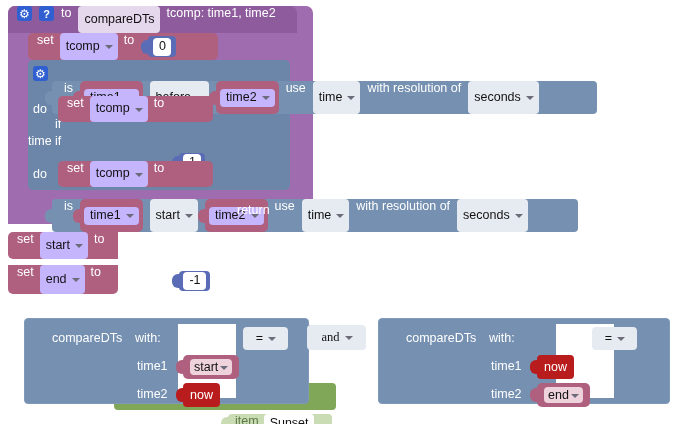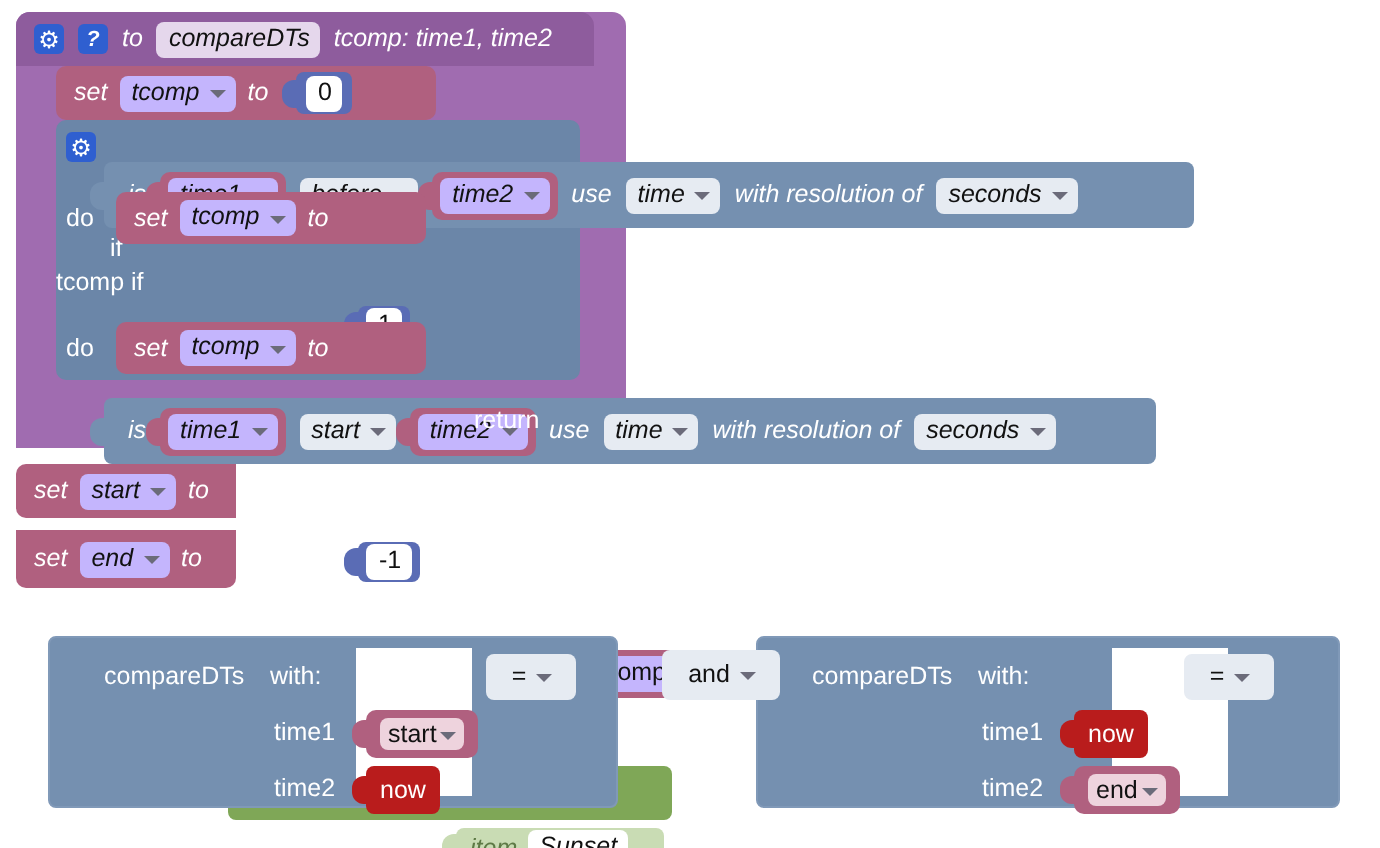--- a/index.html
+++ b/index.html
@@ -2,21 +2,21 @@
 <html><head>
 <meta charset="utf-8">
 <style>
   html,body{margin:0;padding:0;background:#ffffff;}
   body{width:690px;height:424px;position:relative;overflow:hidden;
        font-family:"Liberation Sans","DejaVu Sans",sans-serif;
        -webkit-font-smoothing:antialiased;}
 
   
   .blk{position:absolute;box-sizing:border-box;}
-  .row{display:flex;align-items:center;font-style:italic;}
+  .row{display:flex;}
 
   
   .c-proc   {background:#a06cb0;}          
   .c-proc-d {background:#8e5c9d;}
   .c-var    {background:#b0607f;}          
   .c-varval {background:#b0607f;}
   .c-ctrl   {background:#6b86a8;}          
   .c-ctrl-l {background:#7590b0;}
   .c-num    {background:#5a6cb5;}          
   .c-green  {background:#7fa757;}          
@@ -84,21 +84,21 @@
   #setend{left:8px;top:265px;width:110px;height:29px;border-radius:0 0 5px 5px;padding-left:9px;gap:6px;}
   #andinner1{left:24px;top:318px;width:285px;height:86px;border-radius:4px;
              border:1px solid #8099b8;}
   #andinner2{left:378px;top:318px;width:292px;height:86px;border-radius:4px;
              border:1px solid #8099b8;}
   .callwhite{position:absolute;background:#ffffff;}
   #cw1{left:178px;top:324px;width:58px;height:74px;}
   #cw2{left:556px;top:324px;width:58px;height:74px;}
 
   #eq1{left:243px;top:327px;width:34px;height:20px;}
-  #andop{left:331px;top:325px;width:48px;height:22px;}
+  #andop{left:307px;top:325px;width:48px;height:22px;font-family:Liberation Serif, serif;}
   #eq2{left:592px;top:327px;width:34px;height:20px;}
 
   .calllbl{position:absolute;color:#ffffff;font-size:12.5px;}
   .argchip{position:absolute;border-radius:5px;height:24px;
            display:flex;align-items:center;justify-content:center;padding:0 7px;
            font-size:12.5px;}
   .chip-var{background:#b0607f;color:#fff;}
   .chip-var .inner{background:#eed3dd;color:#111;border-radius:4px;padding:1px 4px;
                    display:inline-flex;align-items:center;}
   .chip-now{background:#b91c1c;color:#fff;border-radius:4px;}
@@ -125,21 +125,21 @@
   <span class="cap">to</span>
 </div>
 <div class="blk c-num plug" id="num0">
   <span class="fld fld-white">0</span>
 </div>
 
 <div class="blk c-ctrl" id="ifblk"></div>
 <span class="ico gear" style="position:absolute;left:33px;top:66px;"></span>
 <span class="ctrl-lbl" style="left:55px;top:87px;margin-top:30px;">if</span>
 <span class="ctrl-lbl" style="left:33px;top:102px;">do</span>
-<span class="ctrl-lbl" style="left:28px;top:134px;">tcomp if</span>
+<span class="ctrl-lbl" style="left:28px;top:134px;">time if</span>
 <span class="ctrl-lbl" style="left:33px;top:167px;">do</span>
 
 <div class="blk c-ctrl-l row plug" id="ifbar1" style="padding-left:12px;gap:7px;">
   <span class="cap">is</span>
   <span class="varchip plug">
       <span class="fld fld-pale">
         <span>time1</span>
         <i class="caret"></i>
       </span>
     </span>

